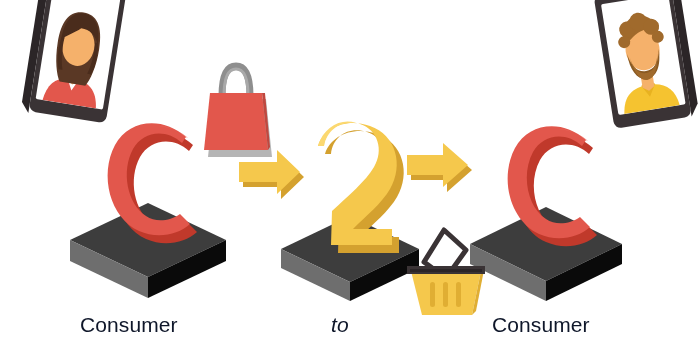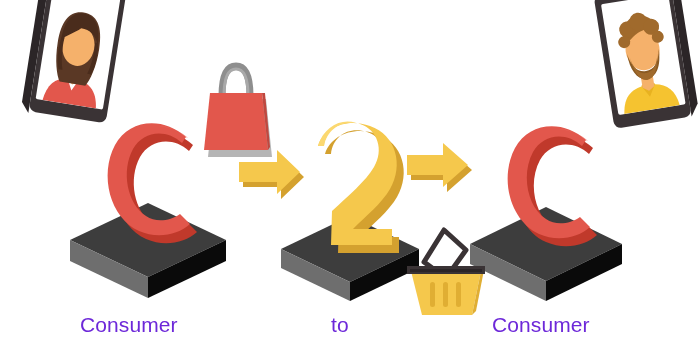--- a/index.html
+++ b/index.html
@@ -8,27 +8,27 @@
     background:#ffffff;
     font-family:"Liberation Sans", sans-serif;
     overflow:hidden;
     position:relative;
   }
   #stage { position:absolute; inset:0; }
   #stage svg { display:block; }
   .label {
     position:absolute;
     font-size:21px;
-    color:#6d28d9;
+    color:#0f172a;
     font-family:"Liberation Sans", sans-serif;
     white-space:nowrap;
     letter-spacing:0.1px;
   }
   #label-left   { left:80px;  top:313px; }
-  #label-center { left:331px; top:313px; }
+  #label-center { left:331px; top:313px;font-style:italic; }
   #label-right  { left:492px; top:313px; }
 </style>
 </head>
 <body>
 
 <div id="stage">
 <svg width="700" height="350" viewBox="0 0 700 350" xmlns="http://www.w3.org/2000/svg">
 
   <rect x="0" y="0" width="700" height="350" fill="#ffffff"></rect>
 

